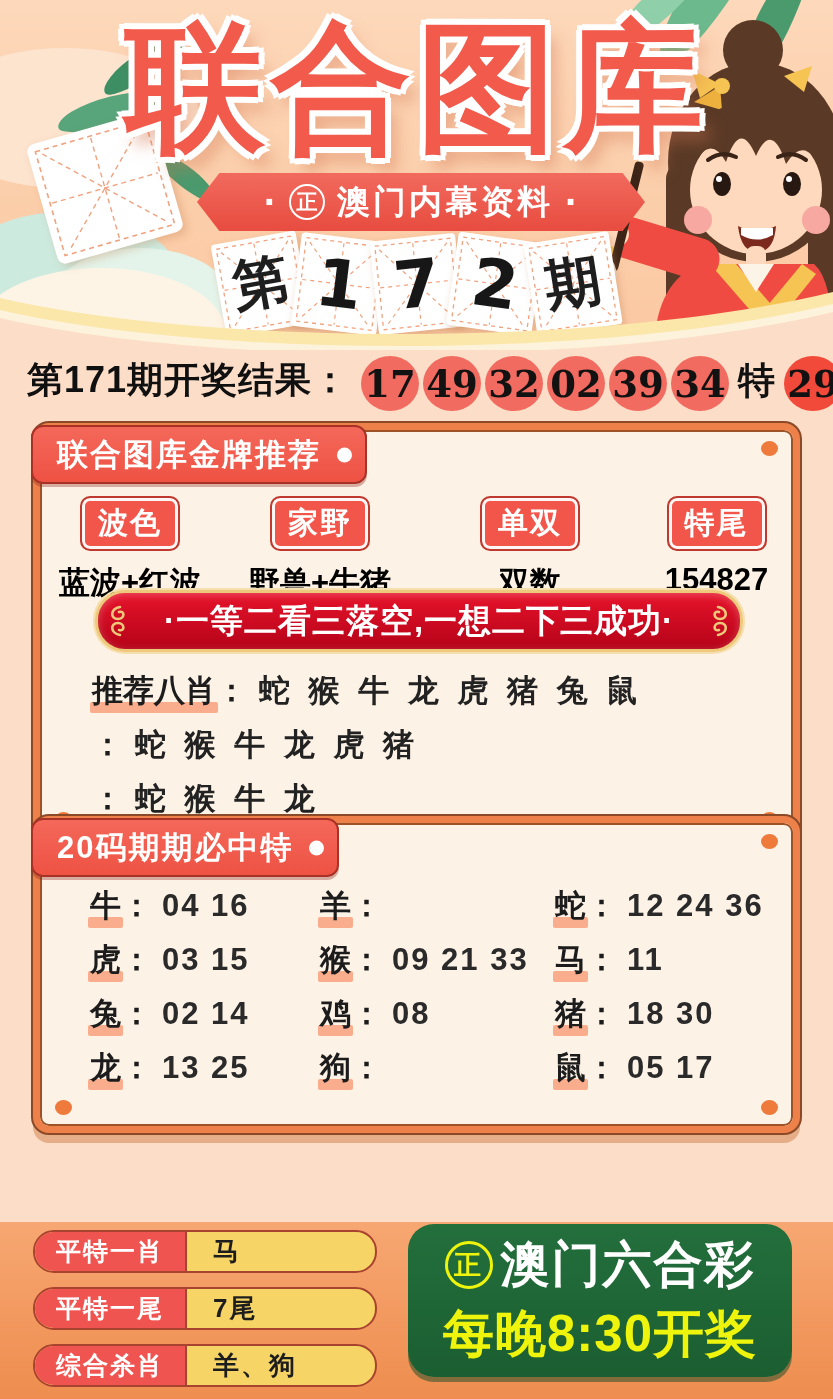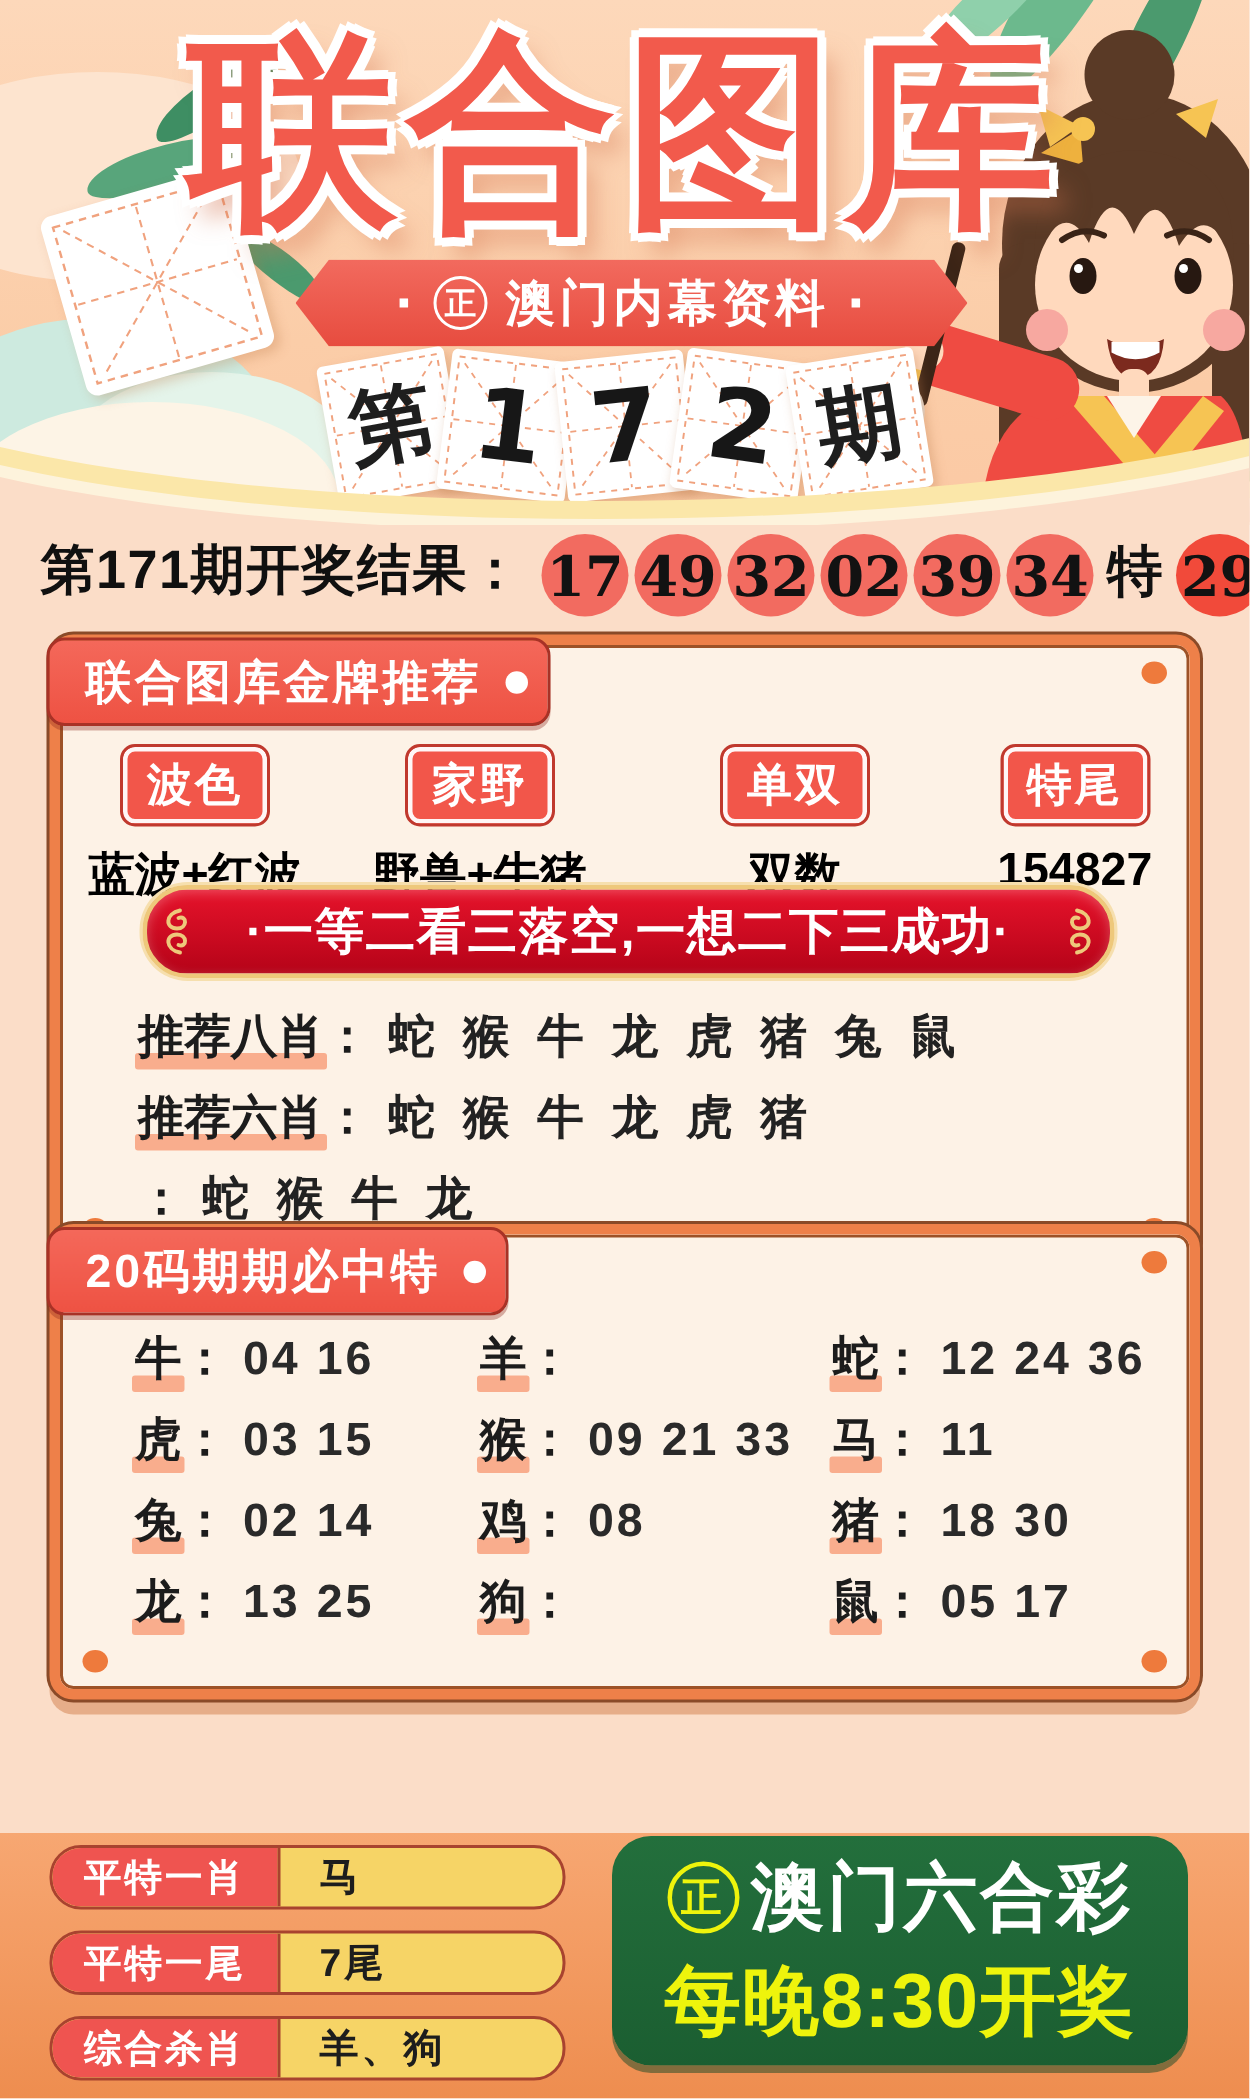--- a/index.html
+++ b/index.html
@@ -290,21 +290,20 @@
       </svg>
     </div>
 
     <div class="recs">
       <div class="rec">
         <span class="hl">推荐八肖</span>
           <span class="colon">：</span>
         <span class="val">蛇 猴 牛 龙 虎 猪 兔 鼠</span>
       </div>
       <div class="rec">
-        <span class="hl">推荐六肖</span>
           <span class="colon">：</span>
         <span class="val">蛇 猴 牛 龙 虎 猪</span>
       </div>
       <div class="rec">
           <span class="colon">：</span>
         <span class="val">蛇 猴 牛 龙</span>
       </div>
     </div>
   </div>
 

